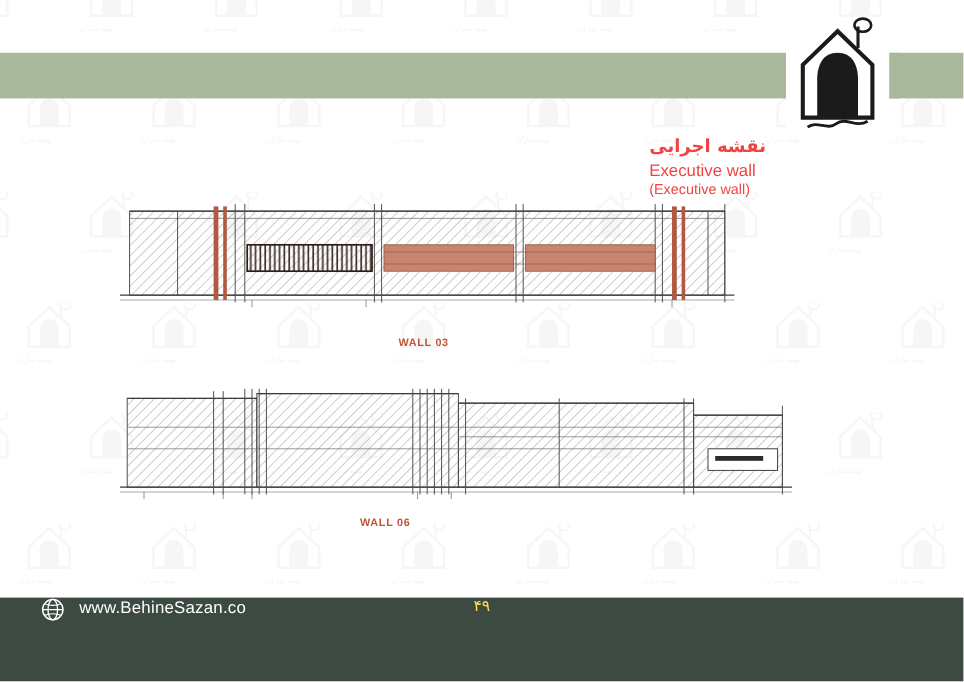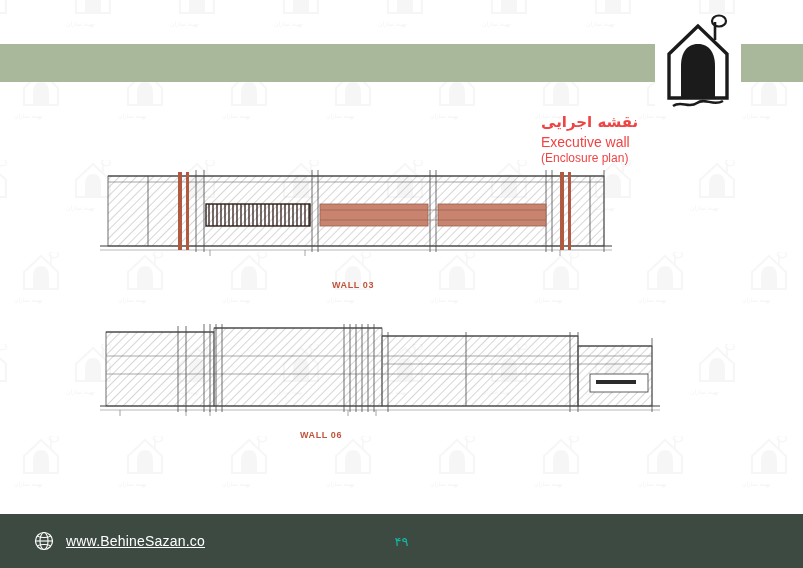--- a/index.html
+++ b/index.html
@@ -122,46 +122,45 @@
   }
   #caption-wall03 { left: 332px; top: 280px; }
   #caption-wall04 { left: 300px; top: 430px; }
 
   
   #footer {
     position: absolute;
     left: 0;
     bottom: 0;
     width: 803px;
-    height: 54px;
+    height: 70px;
     background: #3c4a42;
     color: #ffffff;
     display: flex;
-    align-items: center;
-    text-decoration: underline;
+    align-items: flex-start;
   }
   #globe-icon {
     margin-left: 34px;
     width: 20px;
     height: 20px;
     flex: 0 0 auto;
   }
   #footer-url {
     margin-left: 12px;
     font-size: 14px;
     letter-spacing: .2px;
   }
   #page-number {
     position: absolute;
     left: 0;
     right: 0;
     text-align: center;
     font-family: "DejaVu Sans", sans-serif;
     font-size: 13px;
-    color: #14b8a6;
+    color: #fde047;
   }
 </style>
 </head>
 <body>
 
 <div id="watermark-layer">
     <div class="wm-cell" style="left: -46px; top: -30px;">
       <span class="wm-house">
         <svg width="42" height="40" viewBox="0 0 42 40">
           <path d="M21 4 L4 20 L4 37 L38 37 L38 20 Z" fill="none" stroke="#efefef" stroke-width="2.2"></path>
@@ -787,21 +786,21 @@
         <circle cx="25" cy="82" r="1.5"></circle>
         <circle cx="45" cy="82" r="1.5"></circle>
       </g>
     </svg>
   </div>
 </div>
 
 <div id="title-block">
   <div class="title-fa">نقشه اجرایی</div>
   <div class="title-en">Executive wall</div>
-  <div class="title-en-sub">(Enclosure plan)</div>
+  <div class="title-en-sub">(Executive wall)</div>
 </div>
 
 <div class="drawing" id="drawing-wall03">
   <svg width="520" height="90" viewBox="0 0 520 90">
     <defs>
       <pattern id="hatch45" width="6" height="6" patternUnits="userSpaceOnUse" patternTransform="rotate(45)">
         <line x1="0" y1="0" x2="0" y2="6" stroke="#8a8a8a" stroke-width="0.7"></line>
       </pattern>
       <pattern id="hatchDense" width="3" height="3" patternUnits="userSpaceOnUse" patternTransform="rotate(45)">
         <line x1="0" y1="0" x2="0" y2="3" stroke="#6f6f6f" stroke-width="0.7"></line>

